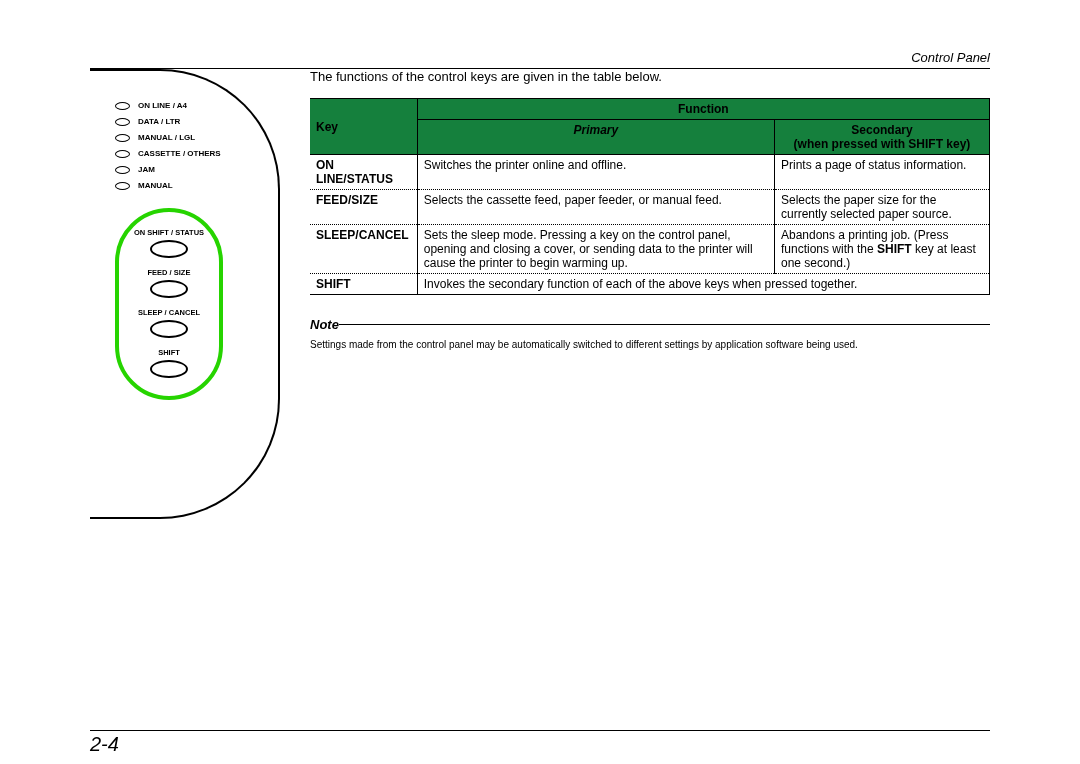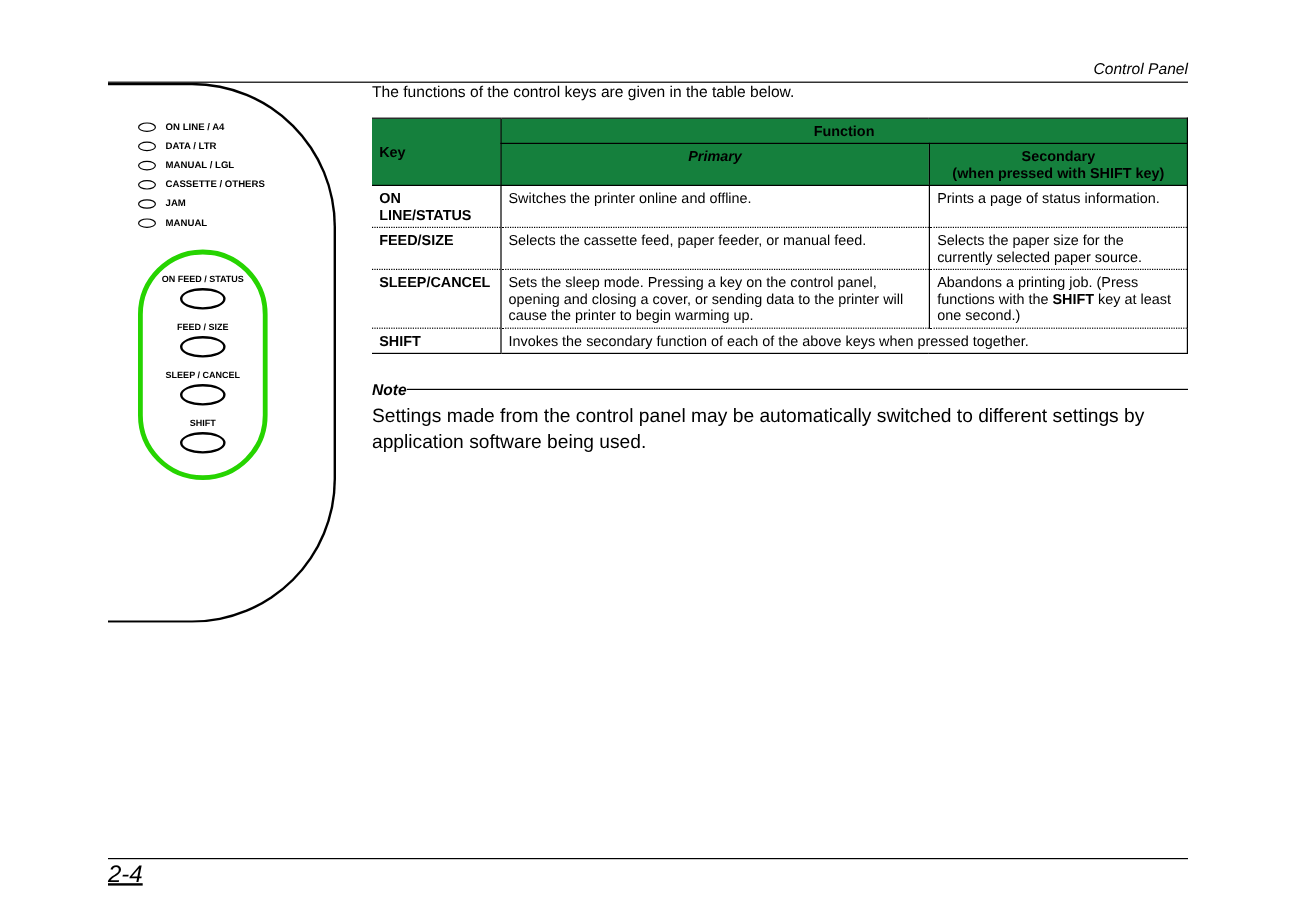--- a/index.html
+++ b/index.html
@@ -128,33 +128,32 @@
     font-style: italic;
     white-space: nowrap;
   }
   .note-row .rule {
     flex: 1 1 auto;
     height: 0;
     border-top: 1px solid #000;
   }
   .note-text {
     margin-top: 6px;
-    font-size: 16px;
+    font-size: 10px;
     line-height: 1.3;
   }
   .page-num {
     position: absolute;
     left: 90px;
-    bottom: 23px;
+    bottom: 8px;
     font-style: italic;
     font-size: 20px;
     border-top: 1px solid #000;
     width: 900px;
     padding-top: 2px;
-    text-decoration: underline;
   }
 </style>
 </head>
 <body>
 
 <div class="page">
 
   <div class="header-row">
     <span>Control Panel</span>
     <span></span>
@@ -183,21 +182,21 @@
       <div class="led-row">
         <span class="led"></span>
         <span class="led-label">JAM</span>
       </div>
       <div class="led-row">
         <span class="led"></span>
         <span class="led-label">MANUAL</span>
       </div>
 
       <div class="btn-cluster">
-        <div class="btn-label">ON FEED / STATUS</div>
+        <div class="btn-label">ON SHIFT / STATUS</div>
         <div class="oval-btn"></div>
         <div class="btn-label">FEED / SIZE</div>
         <div class="oval-btn"></div>
         <div class="btn-label">SLEEP / CANCEL</div>
         <div class="oval-btn"></div>
         <div class="btn-label">SHIFT</div>
         <div class="oval-btn" style="margin-bottom:0"></div>
       </div>
     </div>
 

